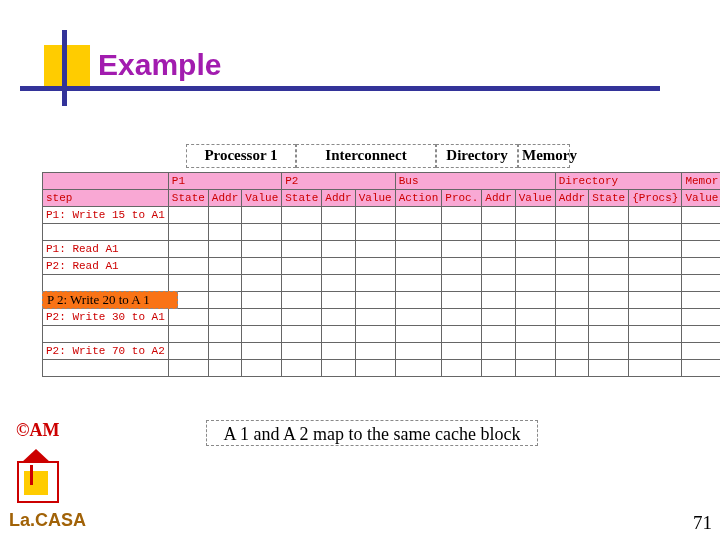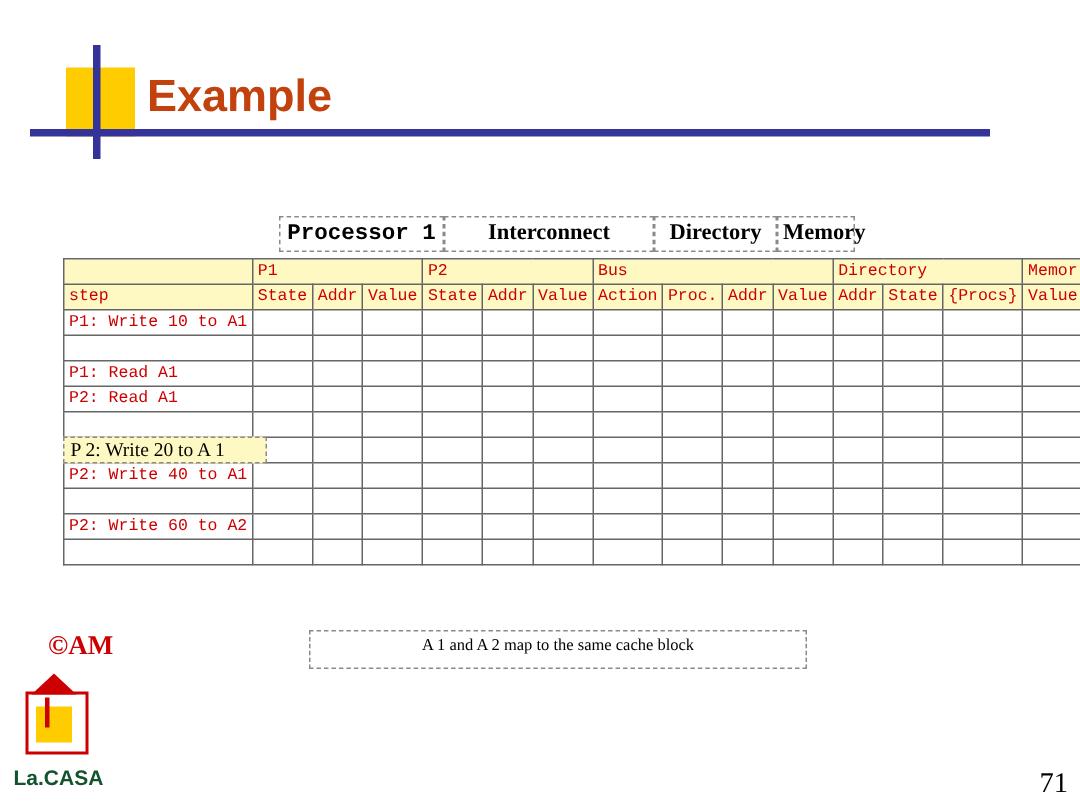--- a/index.html
+++ b/index.html
@@ -38,21 +38,21 @@
     height: 76px;
     background: #333399;
     z-index: 2;
   }
   .title {
     position: absolute;
     left: 98px;
     top: 48px;
     font-size: 30px;
     font-weight: bold;
-    color: #c2410c;
+    color: #a21caf;
     z-index: 3;
   }
   .group-labels {
     position: absolute;
     left: 186px;
     top: 144px;
     width: 520px;
     height: 24px;
     font-family: "Times New Roman", serif;
     font-size: 15px;
@@ -60,21 +60,21 @@
     color: #000;
     z-index: 5;
     display: flex;
   }
   .group-labels .cell {
     text-align: center;
     border: 1px dashed #8a8a8a;
     padding: 2px 3px;
     box-sizing: border-box;
   }
-  .g1 { width: 110px; font-family: Liberation Mono, monospace; }
+  .g1 { width: 110px; }
   .g2 { width: 94px; }
   .g3 { width: 140px; }
   .g4 { width: 82px; }
   .g5 { width: 52px; }
 
   .table-img {
     position: absolute;
     left: 42px;
     top: 172px;
     width: 660px;
@@ -89,64 +89,63 @@
   }
   table.cache td, table.cache th {
     border: 1px solid #666;
     padding: 1px 3px;
     height: 14px;
     text-align: left;
     font-weight: normal;
     white-space: nowrap;
   }
   table.cache .hdr td {
-    background: #fef9c3;
+    background: #f9a8d4;
   }
   table.cache td.black { color: #000; }
 
   .step-overlay {
     position: absolute;
     left: 42px;
     top: 291px;
     width: 136px;
     height: 18px;
-    background: #fef9c3;
+    background: #f97316;
     border: 1px dashed #8a8a8a;
     box-sizing: border-box;
     z-index: 6;
     font-family: "Times New Roman", serif;
     font-size: 13px;
     padding-left: 4px;
     color: #000;
   }
 
   .note-box {
     position: absolute;
     left: 206px;
     top: 420px;
     width: 332px;
     height: 26px;
     border: 1px dashed #8a8a8a;
     box-sizing: border-box;
     text-align: center;
     font-family: "Times New Roman", serif;
-    font-size: 11px;
+    font-size: 18px;
     padding-top: 3px;
     z-index: 5;
   }
 
   .am {
     position: absolute;
     left: 16px;
     top: 420px;
     font-family: "Comic Sans MS", cursive;
     font-size: 18px;
     font-weight: bold;
     color: #cc0000;
-    margin-left: 16px;
   }
   .logo {
     position: absolute;
     left: 14px;
     top: 455px;
     width: 46px;
     height: 52px;
   }
   .logo .box {
     position: absolute;
@@ -180,23 +179,23 @@
     top: 10px;
     width: 3px;
     height: 20px;
     background: #cc0000;
   }
   .lacasa {
     position: absolute;
     left: 9px;
     top: 510px;
     font-family: Arial, sans-serif;
-    font-size: 14px;
+    font-size: 18px;
     font-weight: bold;
-    color: #14532d;
+    color: #a16207;
   }
   .pagenum {
     position: absolute;
     right: 8px;
     bottom: 6px;
     font-family: "Times New Roman", serif;
     font-size: 19px;
     color: #000;
   }
   .w-step  { width: 136px; }
@@ -245,21 +244,21 @@
     <td class="w-act">Action</td>
     <td class="w-proc">Proc.</td>
     <td class="w-addr">Addr</td>
     <td class="w-val">Value</td>
     <td class="w-addr">Addr</td>
     <td class="w-state">State</td>
     <td class="w-procs">{Procs}</td>
     <td class="w-val">Value</td>
   </tr>
   <tr>
-          <td>P1: Write 10 to A1</td>
+          <td>P1: Write 15 to A1</td>
           <td></td>
           <td></td>
           <td></td>
           <td></td>
           <td></td>
           <td></td>
           <td></td>
           <td></td>
           <td></td>
           <td></td>
@@ -347,55 +346,55 @@
           <td></td>
           <td></td>
           <td></td>
           <td></td>
           <td></td>
           <td></td>
           <td></td>
           <td></td>
         </tr>
   <tr>
-          <td>P2: Write 40 to A1</td>
-          <td></td>
-          <td></td>
-          <td></td>
-          <td></td>
-          <td></td>
-          <td></td>
-          <td></td>
-          <td></td>
-          <td></td>
-          <td></td>
-          <td></td>
-          <td></td>
-          <td></td>
-          <td></td>
-        </tr>
-  <tr>
-          <td></td>
-          <td></td>
-          <td></td>
-          <td></td>
-          <td></td>
-          <td></td>
-          <td></td>
-          <td></td>
-          <td></td>
-          <td></td>
-          <td></td>
-          <td></td>
-          <td></td>
-          <td></td>
-          <td></td>
-        </tr>
-  <tr>
-          <td>P2: Write 60 to A2</td>
+          <td>P2: Write 30 to A1</td>
+          <td></td>
+          <td></td>
+          <td></td>
+          <td></td>
+          <td></td>
+          <td></td>
+          <td></td>
+          <td></td>
+          <td></td>
+          <td></td>
+          <td></td>
+          <td></td>
+          <td></td>
+          <td></td>
+        </tr>
+  <tr>
+          <td></td>
+          <td></td>
+          <td></td>
+          <td></td>
+          <td></td>
+          <td></td>
+          <td></td>
+          <td></td>
+          <td></td>
+          <td></td>
+          <td></td>
+          <td></td>
+          <td></td>
+          <td></td>
+          <td></td>
+        </tr>
+  <tr>
+          <td>P2: Write 70 to A2</td>
           <td></td>
           <td></td>
           <td></td>
           <td></td>
           <td></td>
           <td></td>
           <td></td>
           <td></td>
           <td></td>
           <td></td>

